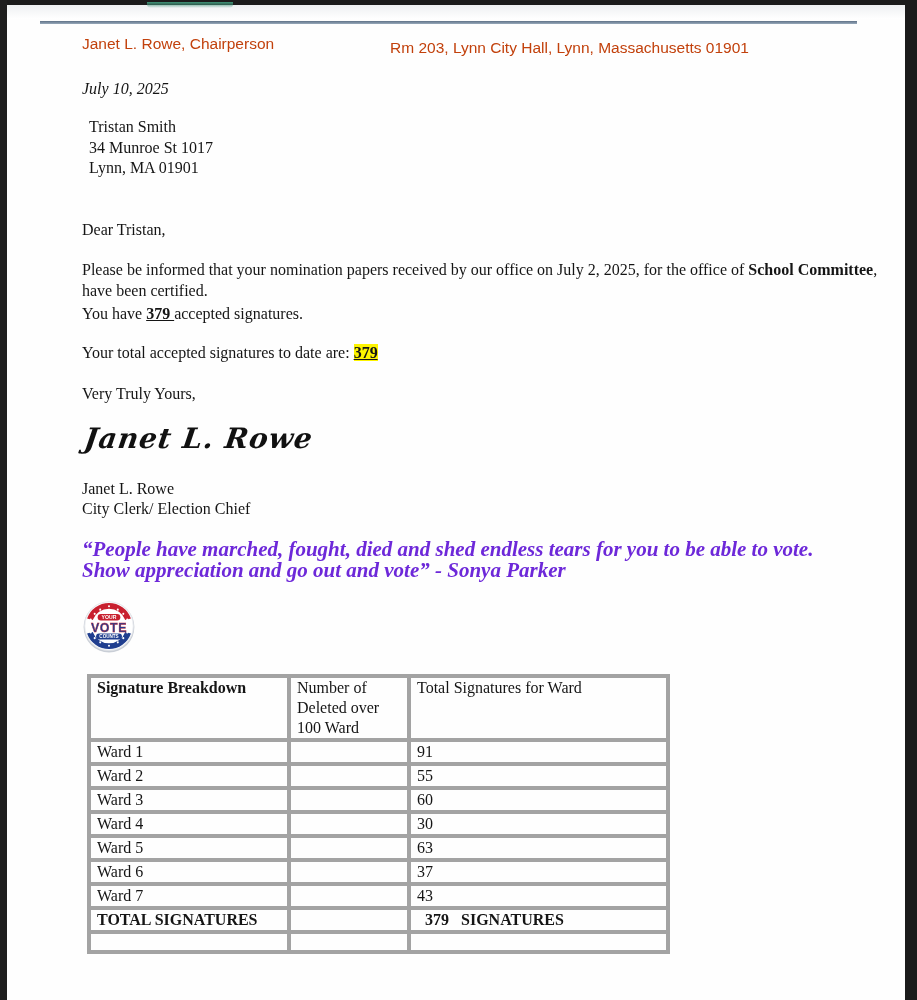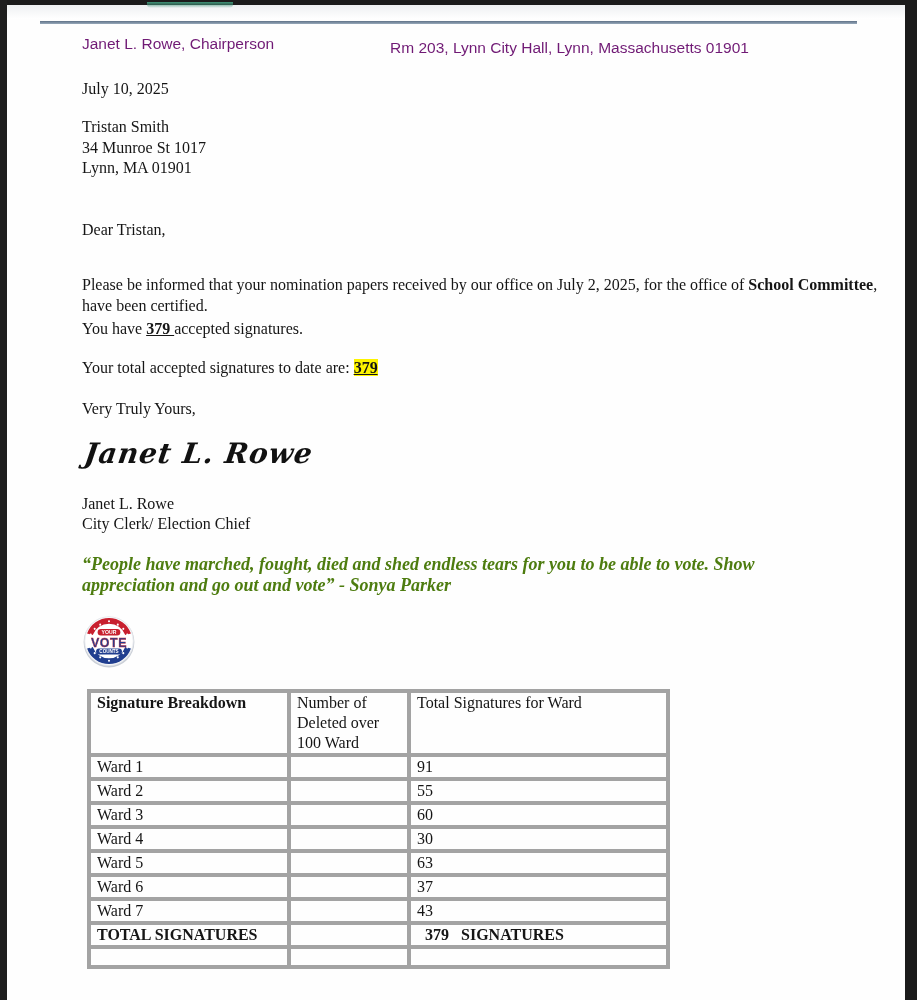--- a/index.html
+++ b/index.html
@@ -19,45 +19,45 @@
   .green-artifact { position:absolute; left:147px; top:2px; width:86px; height:6px;
                  background:linear-gradient(to bottom,#3f9478,rgba(244,248,246,0));
                  border-radius:0 0 4px 4px; z-index:6; }
   .header-rule { position:absolute; left:40px; top:21px; width:817px; height:3px;
                  background:linear-gradient(to bottom,#5f7287,#98a9bb); }
 
   .page-content { position:absolute; left:82px; top:0; width:812px; }
 
   .letterhead { position:relative; margin-top:35px; height:18px;
                 font-family:"Liberation Sans","DejaVu Sans",sans-serif;
-                font-size:15.5px; line-height:18px; color:#701a75; }
+                font-size:15.5px; line-height:18px; color:#c2410c; }
   .letterhead .right { position:absolute; left:308px; top:4px; white-space:nowrap; }
 
   p { font-size:16px; line-height:20.8px; color:#151515; }
-  .date        { margin-top:26px; }
-  .recipient   { margin-top:17px; }
+  .date        { margin-top:26px;font-style:italic; }
+  .recipient   { margin-top:17px;margin-left:7px; }
   .salutation  { margin-top:41px; }
-  .para1       { margin-top:34px; width:812px; }
+  .para1       { margin-top:19px; width:812px; }
   .line2       { margin-top:2px; }
   .line3       { margin-top:19px; }
   .closing     { margin-top:20px; }
 
   b.inline { font-weight:bold; }
   .sig-count { font-weight:bold; text-decoration:underline; white-space:pre; }
   .sig-count.hl { background:#fdf400; }
 
   .script-sig { margin-top:16px; font-family:"DejaVu Serif","Liberation Serif",serif;
                 font-style:italic; font-weight:bold; font-size:28px; line-height:36px;
                 transform:skewX(-8deg); transform-origin:left bottom; letter-spacing:1px;
                 color:#111; width:300px; }
   .signer { margin-top:22px; }
   .signer p { line-height:20.5px; }
 
   .quote { margin-top:19px; width:742px; font-weight:bold; font-style:italic;
-           font-size:18px; line-height:21px; color:#4d7c0f; }
+           font-size:21px; line-height:21px; color:#6d28d9; }
 
   .badge-wrap { margin-top:18px; width:54px; height:54px; }
 
   table.sig-table { margin-top:21px; margin-left:5px; border-collapse:collapse;
                     table-layout:fixed; width:579px; font-size:16px; color:#151515; }
   table.sig-table td, table.sig-table th {
     border:4px solid #a3a3a3; padding:0 4px 0 6px; vertical-align:top;
     text-align:left; line-height:20px; height:20px; overflow:hidden;
   }
   table.sig-table th { font-size:16px; height:64px; }

